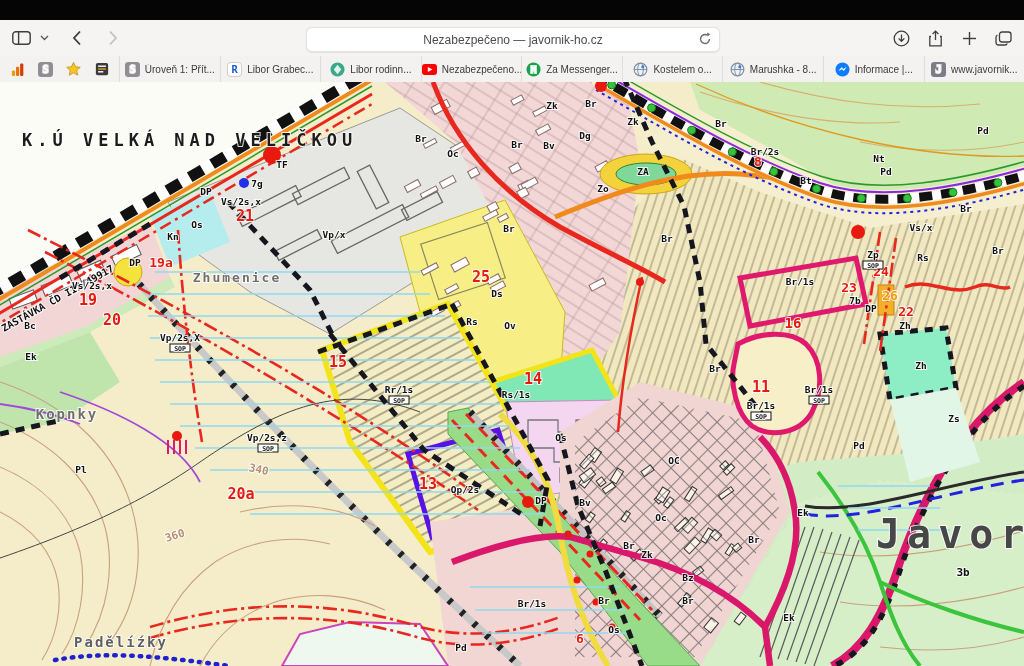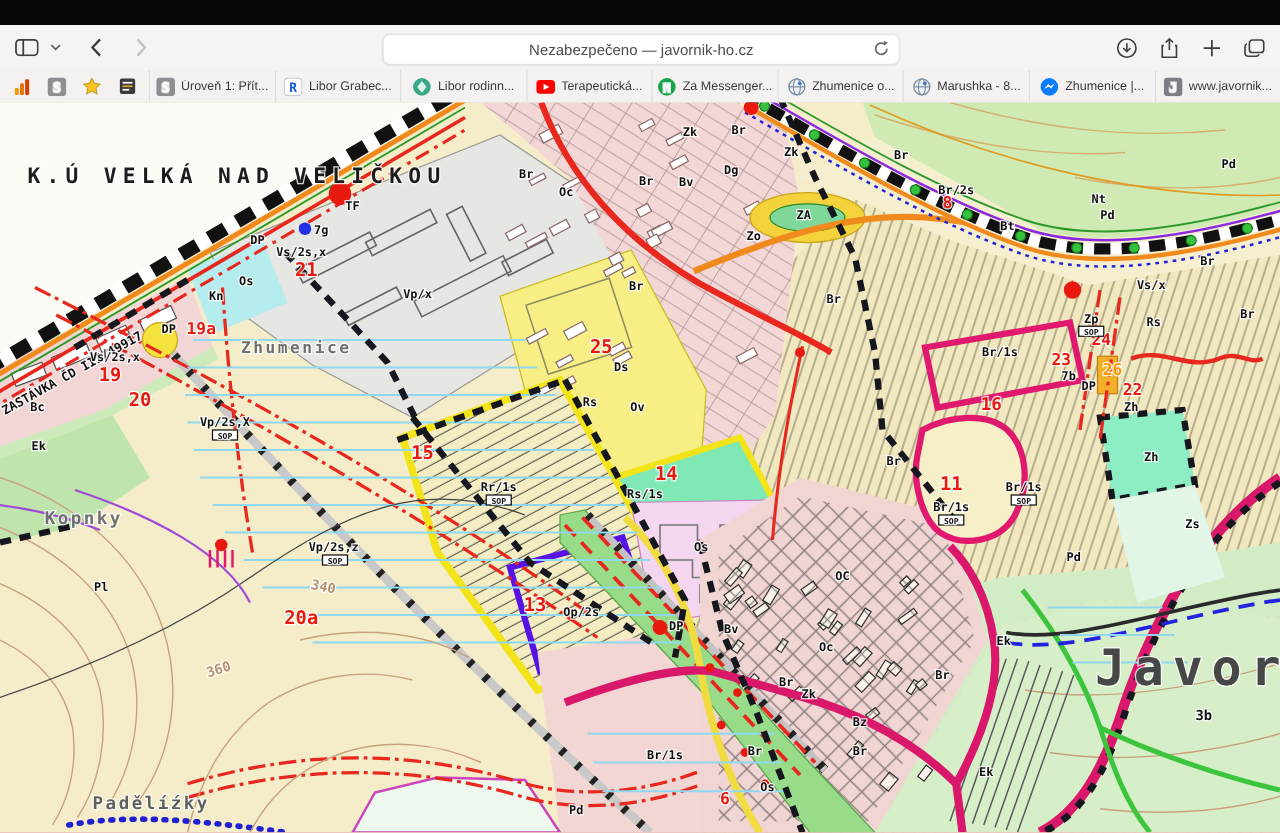--- a/index.html
+++ b/index.html
@@ -161,61 +161,61 @@
           </span>
           <span class="favlabel">Libor rodinn...</span>
         </div>
         <div class="favitem">
           <span class="fico">
             <svg width="16" height="13" viewBox="0 0 18 13">
               <rect width="18" height="13" rx="3.5" fill="#f00"></rect>
               <polygon points="7,3.5 12.5,6.5 7,9.5" fill="#fff"></polygon>
             </svg>
           </span>
-          <span class="favlabel">Terapeutická...</span>
+          <span class="favlabel">Nezabezpečeno...</span>
         </div>
         <div class="favitem">
           <span class="fico">
             <svg width="15" height="15" viewBox="0 0 16 16">
               <circle cx="8" cy="8" r="7.5" fill="#18a349"></circle>
               <text x="8" y="12" font-size="10" font-family="Liberation Sans,sans-serif" font-weight="bold" fill="#fff" text-anchor="middle">M</text>
             </svg>
           </span>
           <span class="favlabel">Za Messenger...</span>
         </div>
         <div class="favitem">
           <span class="fico">
             <svg width="15" height="15" viewBox="0 0 16 16">
               <circle cx="8" cy="8" r="6.8" fill="#eef2f6" stroke="#7d8da0" stroke-width="1.2"></circle>
               <ellipse cx="8" cy="8" rx="3" ry="6.8" fill="none" stroke="#7d8da0" stroke-width="1"></ellipse>
               <line x1="1.2" y1="8" x2="14.8" y2="8" stroke="#7d8da0" stroke-width="1"></line>
               <circle cx="10.5" cy="5" r="1.6" fill="#3f79d6"></circle>
             </svg>
           </span>
-          <span class="favlabel">Zhumenice o...</span>
+          <span class="favlabel">Kostelem o...</span>
         </div>
         <div class="favitem">
           <span class="fico">
             <svg width="15" height="15" viewBox="0 0 16 16">
               <circle cx="8" cy="8" r="6.8" fill="#eef2f6" stroke="#7d8da0" stroke-width="1.2"></circle>
               <ellipse cx="8" cy="8" rx="3" ry="6.8" fill="none" stroke="#7d8da0" stroke-width="1"></ellipse>
               <line x1="1.2" y1="8" x2="14.8" y2="8" stroke="#7d8da0" stroke-width="1"></line>
               <circle cx="10.5" cy="5" r="1.6" fill="#3f79d6"></circle>
             </svg>
           </span>
           <span class="favlabel">Marushka - 8...</span>
         </div>
         <div class="favitem">
           <span class="fico">
             <svg width="15" height="15" viewBox="0 0 16 16">
               <circle cx="8" cy="8" r="7.5" fill="#0a7cff"></circle>
               <path d="M3.5,9.5 L7,5.5 L9,7.5 L12.5,5 L9.5,9.5 L7.5,7.8 Z" fill="#fff"></path>
             </svg>
           </span>
-          <span class="favlabel">Zhumenice |...</span>
+          <span class="favlabel">Informace |...</span>
         </div>
         <div class="favitem">
           <span class="fico">
             <svg width="15" height="15" viewBox="0 0 16 16">
               <rect width="16" height="16" rx="3.5" fill="#7d7d85"></rect>
               <text x="8" y="12" font-size="11" font-family="Liberation Sans,sans-serif" font-weight="bold" fill="#fff" text-anchor="middle">J</text>
             </svg>
           </span>
           <span class="favlabel">www.javornik...</span>
         </div>

